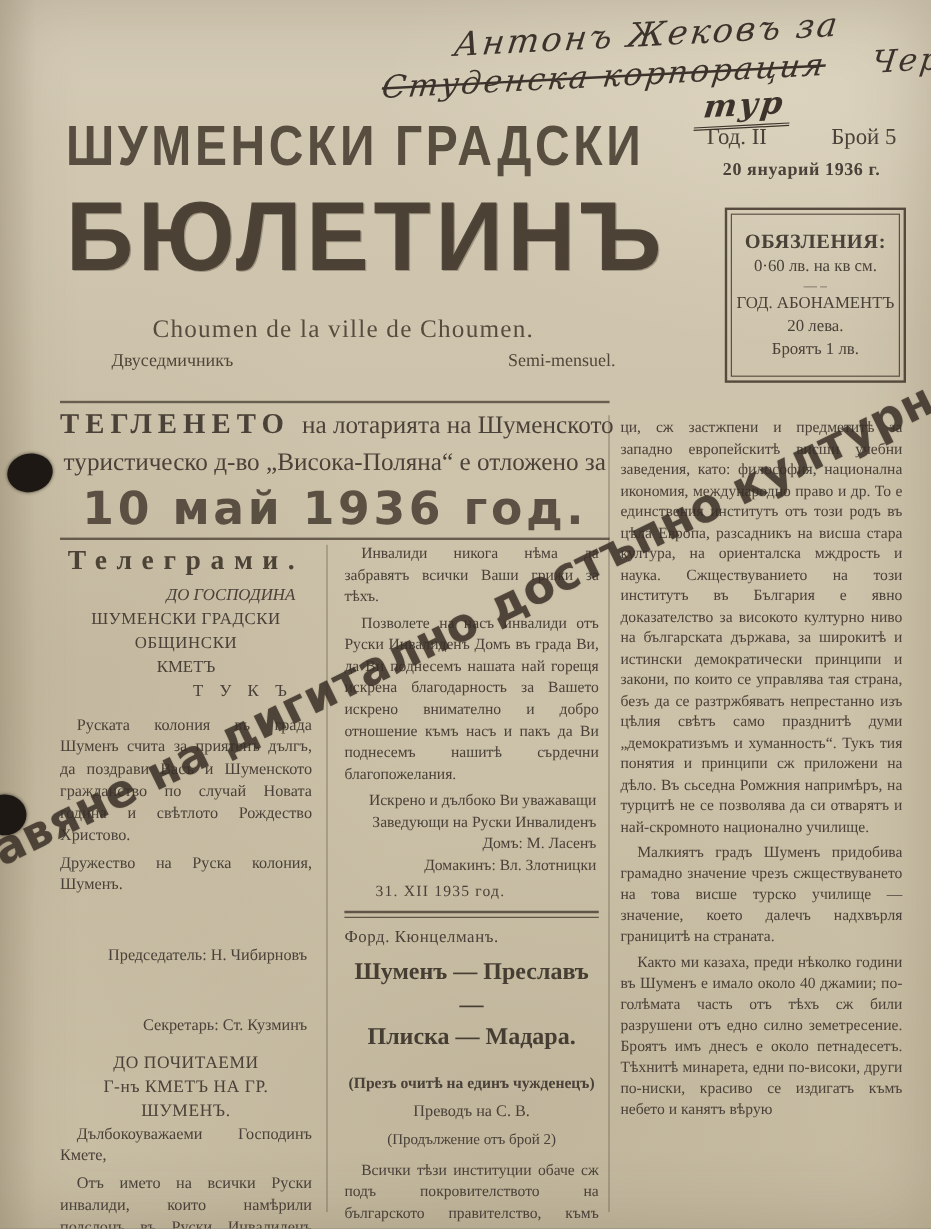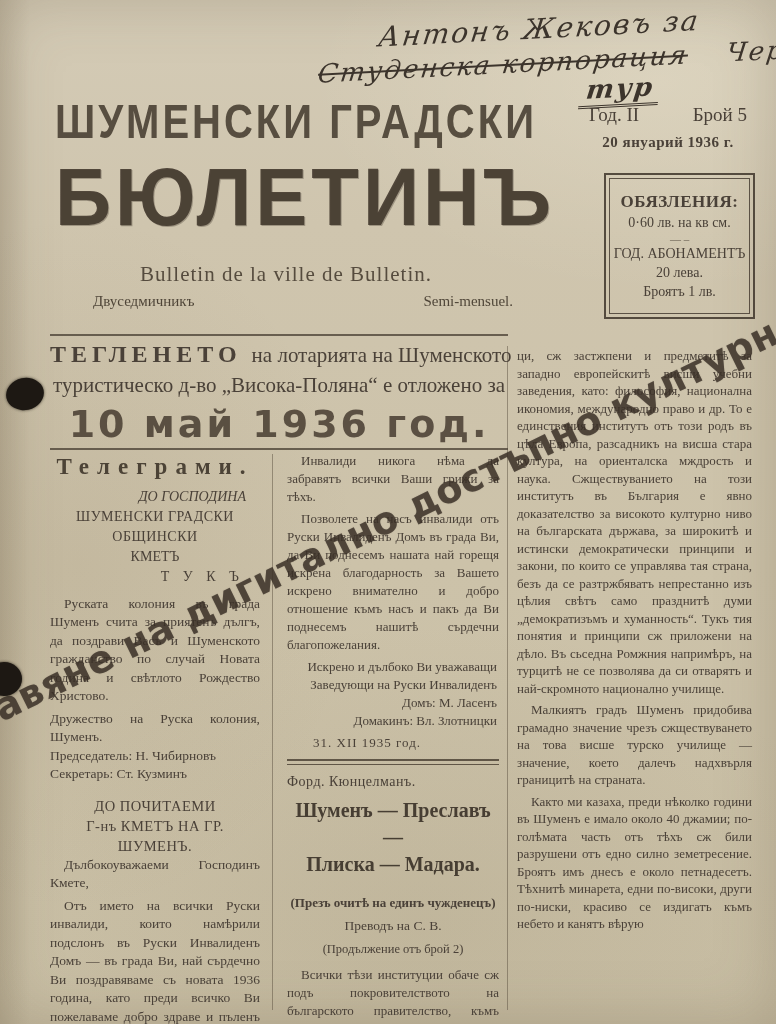--- a/index.html
+++ b/index.html
@@ -82,21 +82,21 @@
   .col3{left:517px;top:347px;width:235px;font-size:13px;line-height:17.5px;}
   .col p{margin:0 0 4px 0;text-indent:14px;}
   .c1-heading{font-size:23px;letter-spacing:8px;text-align:center;margin:2px 0 10px 0;
     font-weight:bold;color:rgba(62,53,42,0.9);}
   .addr1{text-align:right;padding-right:14px;font-style:italic;}
   .addr2{text-align:center;letter-spacing:0.5px;}
   .addr3{text-align:center;}
   .addr4{text-align:right;padding-right:16px;letter-spacing:5px;margin-bottom:8px;}
   .addr{font-size:14px;line-height:20px;}
   .sig-intro{text-align:center;margin-top:8px;}
-  .sig-r{text-align:left;padding-right:4px;}
+  .sig-r{text-align:right;padding-right:4px;margin-top:40px;}
   .c1-h2{text-align:center;font-size:14.5px;line-height:20px;margin-top:12px;letter-spacing:0.5px;}
   .c2-sig{text-align:right;padding-right:2px;}
   .c2-date{padding-left:26px;margin-top:4px;letter-spacing:1px;}
   .dbl-rule{border-top:2px solid rgba(70,60,48,0.8);border-bottom:1px solid rgba(70,60,48,0.8);
     height:3px;margin:7px 0 8px 0;}
   .byline{font-size:14px;letter-spacing:0.5px;margin-bottom:6px;}
   .art-title{text-align:center;font-weight:bold;font-size:20px;line-height:27px;
     color:rgba(60,51,41,0.92);}
   .art-sub1{text-align:center;font-weight:bold;font-size:13px;margin-top:16px;}
   .art-sub2{text-align:center;font-size:13.5px;margin-top:5px;}
@@ -119,21 +119,21 @@
       <span class="hw-num">Черн. № 822</span>
     </div>
     <div class="hw-line hw3">
       <span>тур</span>
     </div>
   </div>
 
   <div class="masthead">
     <div class="mast1">ШУМЕНСКИ ГРАДСКИ</div>
     <div class="mast2">БЮЛЕТИНЪ</div>
-    <div class="mast-fr">Bulletin de la ville de Bulletin.</div>
+    <div class="mast-fr">Choumen de la ville de Choumen.</div>
     <div class="mast-row">
       <span>Двуседмичникъ</span>
       <span>Semi-mensuel.</span>
     </div>
   </div>
 
   <div class="issue">
     <div class="issue-row">
       <span>Год. II</span>
       <span>Брой 5</span>

